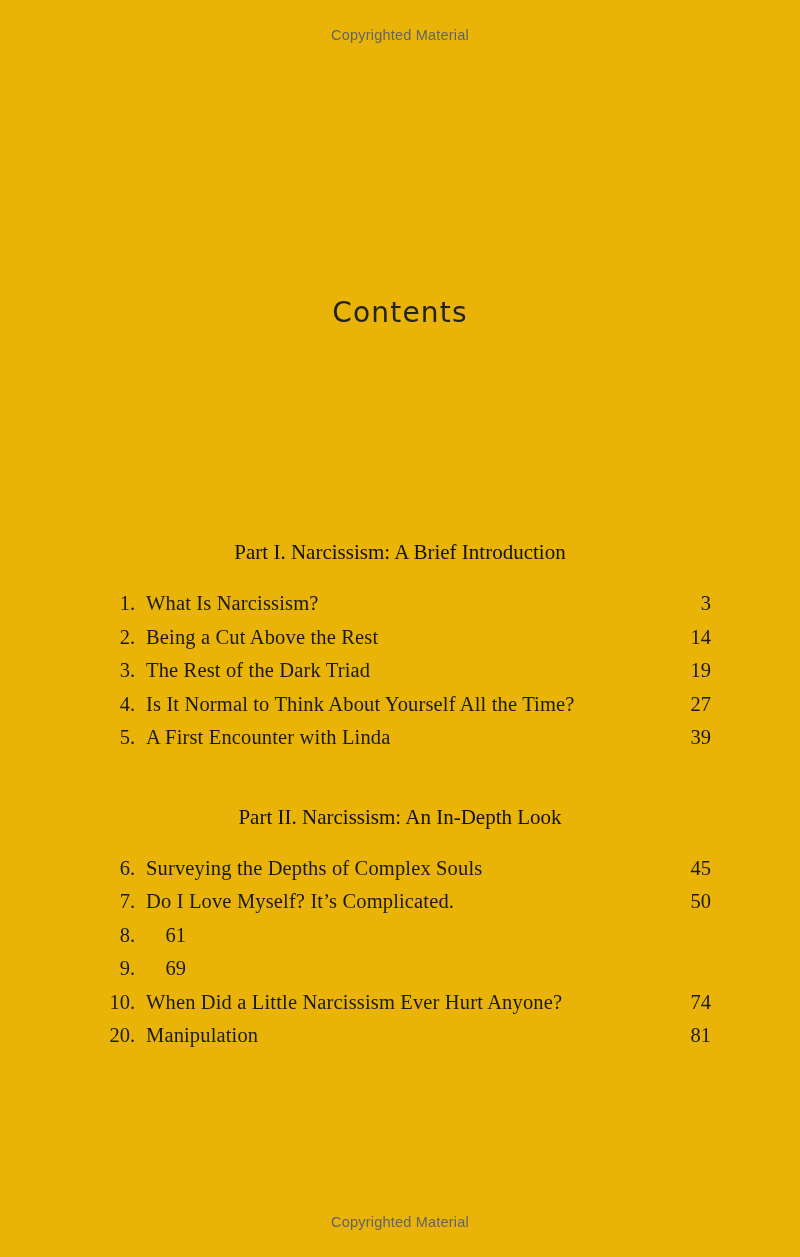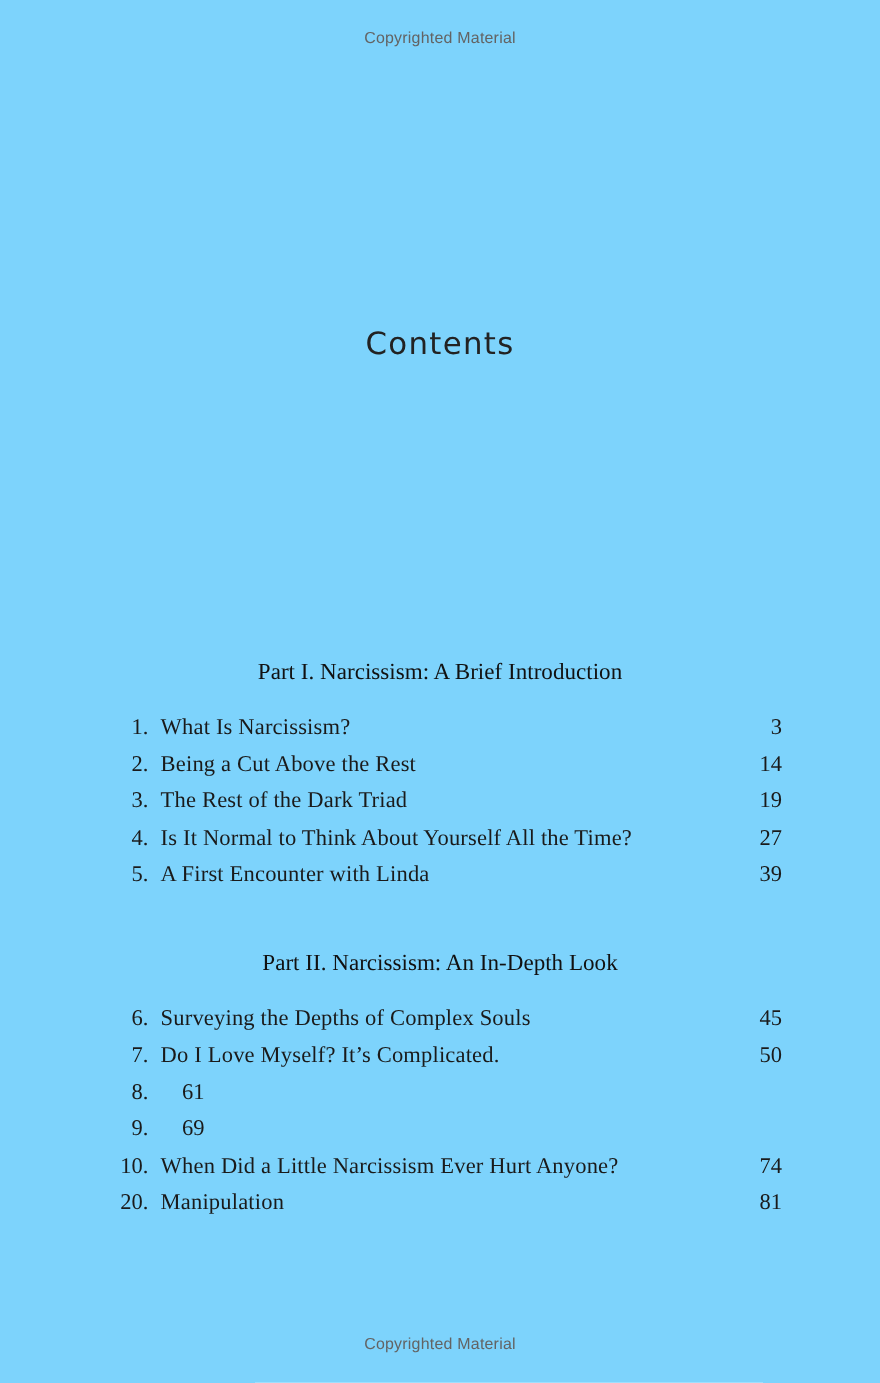--- a/index.html
+++ b/index.html
@@ -11,21 +11,21 @@
     width: 800px;
     height: 1257px;
     position: relative;
     font-family: "Liberation Serif", serif;
     color: #1a1a1a;
     overflow: hidden;
   }
   .page {
     position: absolute;
     inset: 0;
-    background: #7dd3fc;
+    background: #eab308;
   }
   .watermark {
     position: absolute;
     left: 0;
     right: 0;
     text-align: center;
     font-family: "Liberation Sans", sans-serif;
     font-size: 14.5px;
     letter-spacing: 0.2px;
     color: #636363;
@@ -65,21 +65,21 @@
   .intro-title { letter-spacing: 0.1px; }
   .intro-page { font-style: italic; font-size: 19px; }
 
   .part-heading {
     text-align: center;
     font-size: 21px;
     font-family: "Liberation Serif", serif;
     color: #111111;
     margin: 0;
   }
-  .part-1 { margin-top: 58px; margin-bottom: 22px; }
+  .part-1 { margin-bottom: 22px; }
   .part-2 { margin-top: 50px; margin-bottom: 22px; }
 
   .toc-list {
     list-style: none;
     margin: 0;
     padding: 0;
   }
   .toc-item {
     display: flex;
     align-items: baseline;

